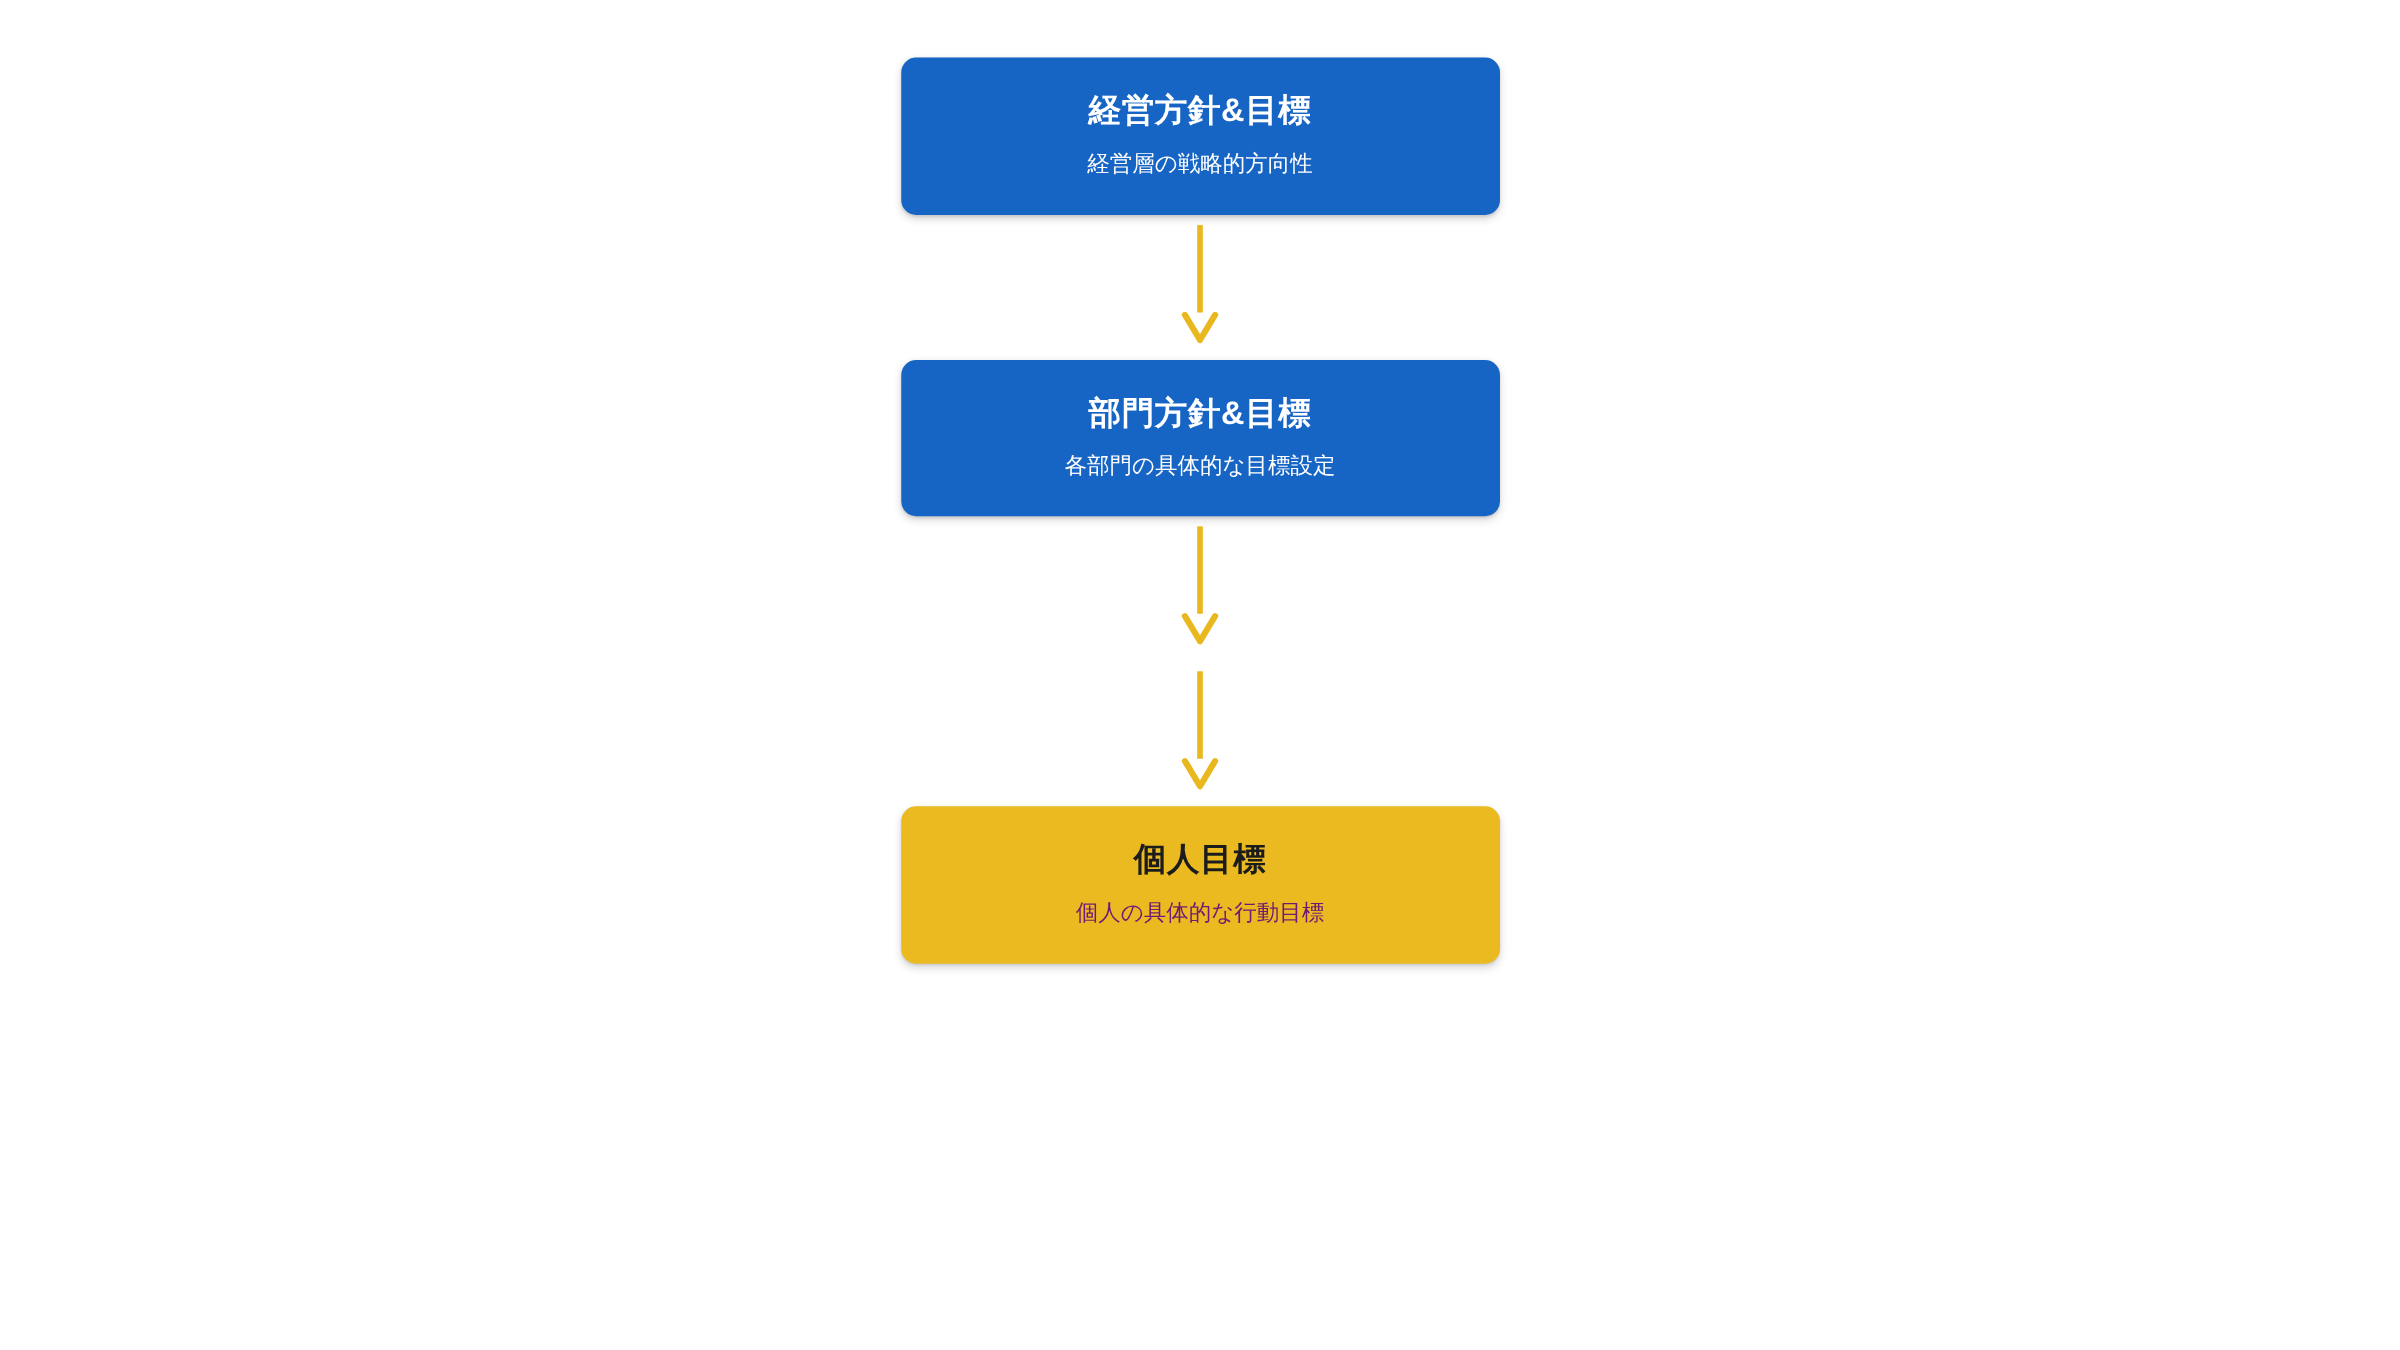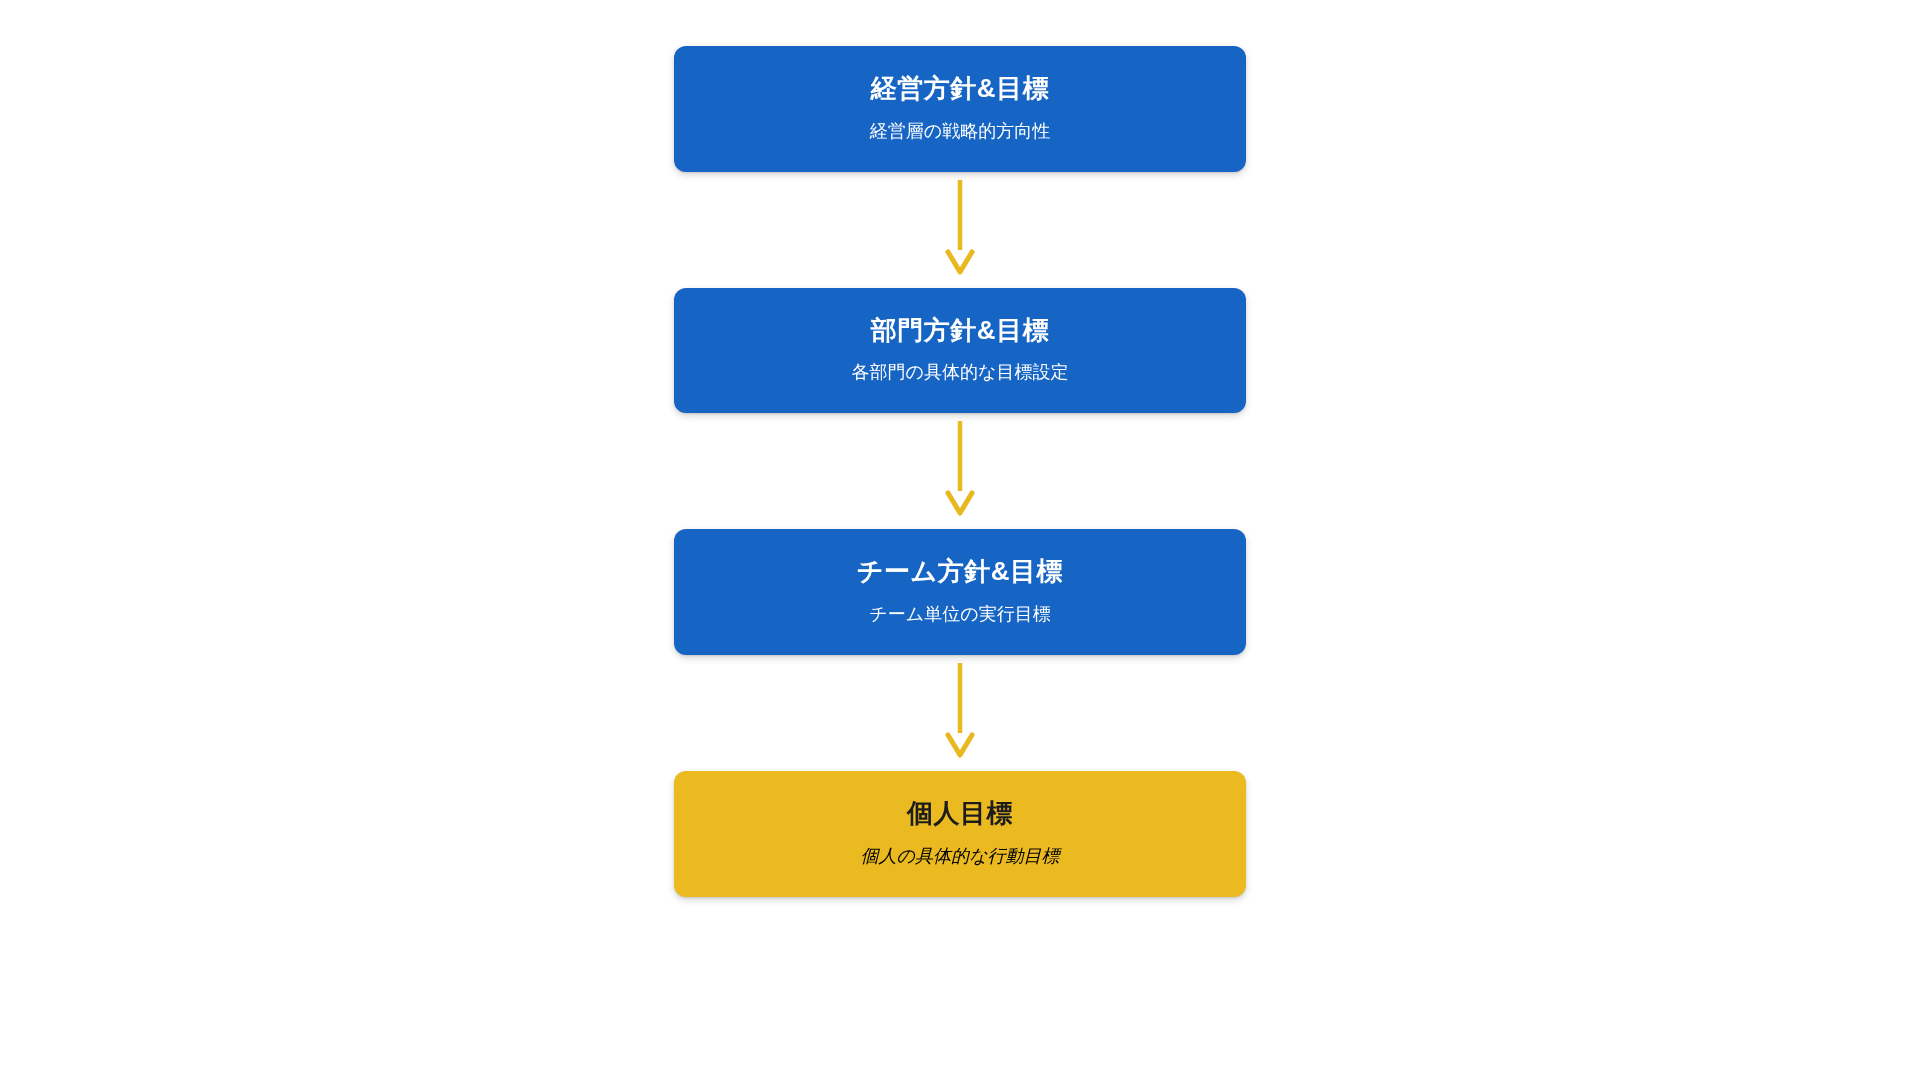--- a/index.html
+++ b/index.html
@@ -29,21 +29,21 @@
 
   .cascade {
     width:480px;
     display:flex;
     flex-direction:column;
     align-items:center;
   }
 
   
   .node {
-    width:572px;
+    width:479px;
     border-radius:12px;
     text-align:center;
     box-shadow:0 3px 7px rgba(0,0,0,0.16), 0 1px 2px rgba(0,0,0,0.10);
     padding:26px 24px 28px 24px;
     display:flex;
     flex-direction:column;
     align-items:center;
     justify-content:center;
   }
 
@@ -67,21 +67,21 @@
     font-size:18px;
     font-weight:400;
     line-height:1.4;
     margin-top:14px;
   }
 
   .level-blue .node-title { color:#ffffff; }
   .level-blue .node-subtitle { color:#ffffff; }
 
   .level-gold .node-title { color:#1c1c1c; }
-  .level-gold .node-subtitle { color:#000000;font-style:italic; }
+  .level-gold .node-subtitle { color:#701a75; }
 
   
   .connector {
     height:116px;
     width:40px;
     display:flex;
     align-items:center;
     justify-content:center;
     flex:none;
   }
@@ -115,24 +115,20 @@
 
     <div class="connector">
       <span>
         <svg width="34" height="104" viewBox="0 0 34 104" aria-hidden="true">
           <line x1="17" y1="2" x2="17" y2="72" stroke="#E8B81E" stroke-width="4.5" stroke-linecap="butt"></line>
           <polyline points="5,74 17,94 29,74" fill="none" stroke="#E8B81E" stroke-width="5" stroke-linecap="round" stroke-linejoin="round"></polyline>
         </svg>
       </span>
     </div>
 
-    <div class="node level-blue">
-      <div class="node-title">チーム方針&amp;目標</div>
-      <div class="node-subtitle">チーム単位の実行目標</div>
-    </div>
 
     <div class="connector">
       <span>
         <svg width="34" height="104" viewBox="0 0 34 104" aria-hidden="true">
           <line x1="17" y1="2" x2="17" y2="72" stroke="#E8B81E" stroke-width="4.5" stroke-linecap="butt"></line>
           <polyline points="5,74 17,94 29,74" fill="none" stroke="#E8B81E" stroke-width="5" stroke-linecap="round" stroke-linejoin="round"></polyline>
         </svg>
       </span>
     </div>
 

